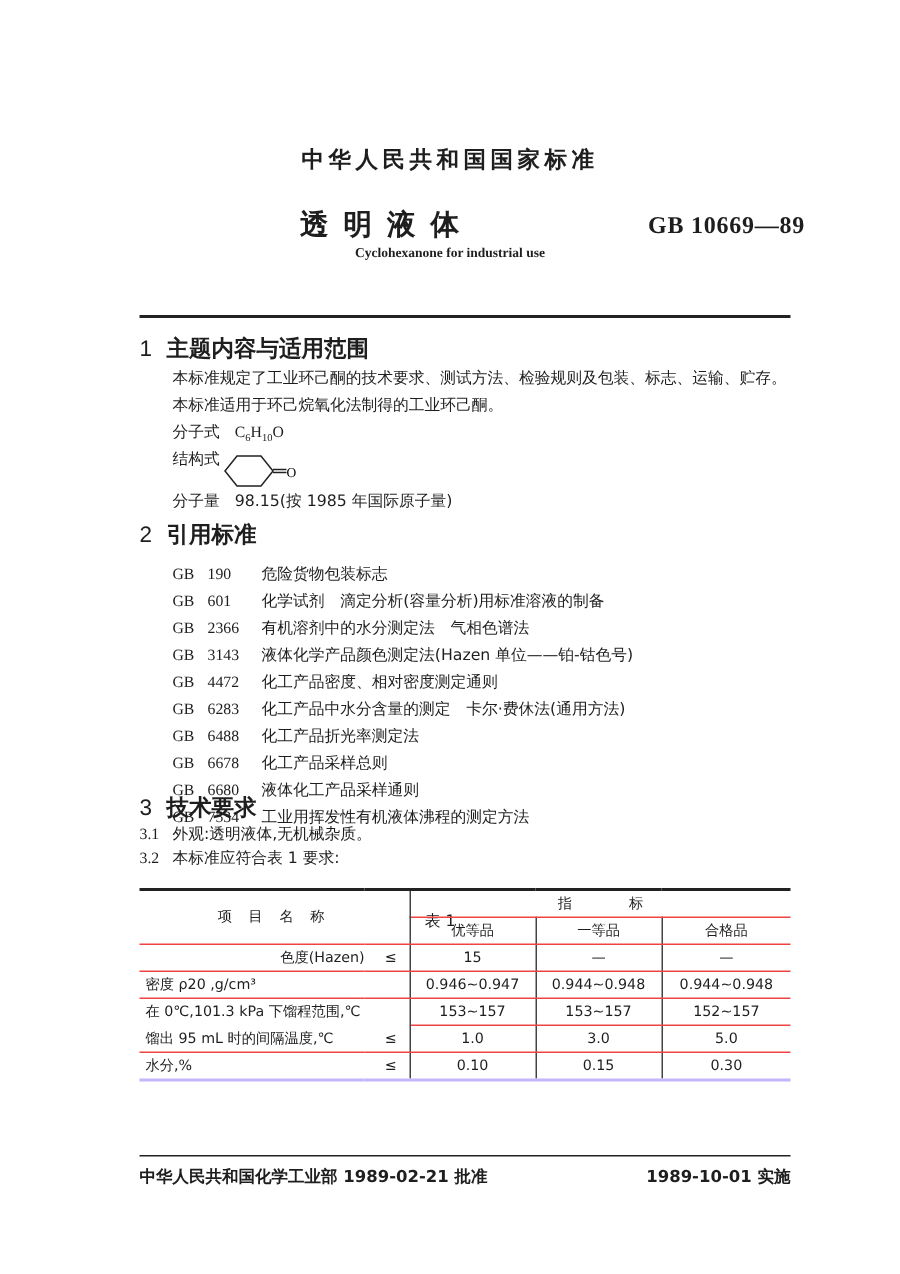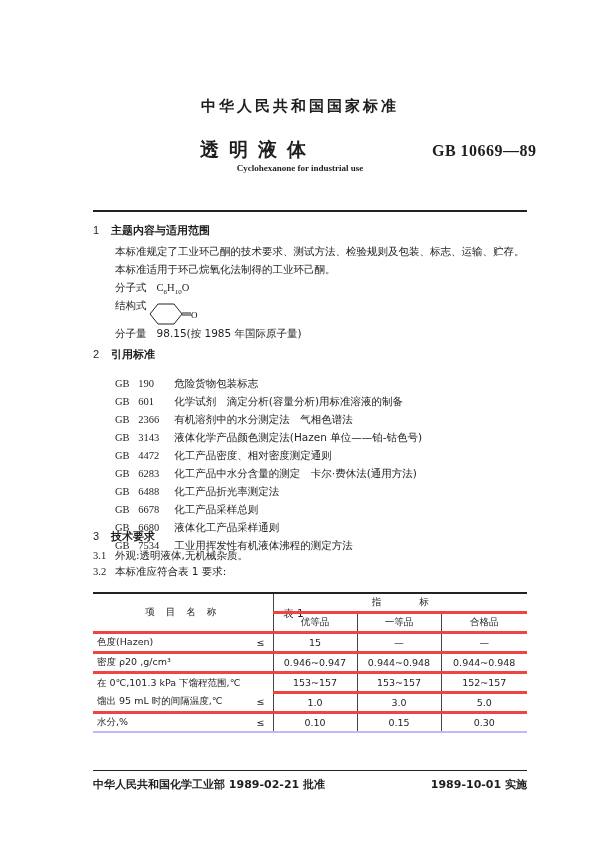--- a/index.html
+++ b/index.html
@@ -6,27 +6,27 @@
   body {
     width:600px; height:849px; background:#ffffff; position:relative; overflow:hidden;
     font-family: "DejaVu Sans", sans-serif; color:#1e1e1e;
   }
   .abs { position:absolute; white-space:nowrap; }
   .national { left:0; width:600px; text-align:center; top:97px; font-size:15px; font-weight:bold; letter-spacing:3px; }
   .title { left:200px; top:137px; font-size:19px; font-weight:bold; letter-spacing:10px; }
   .std-no { left:432px; top:142px; font-size:16px; font-weight:bold; font-family:Liberation Serif, serif; letter-spacing:0.5px; }
   .eng { left:0; width:600px; text-align:center; top:163px; font-size:9px; font-weight:bold; font-family:"Liberation Serif", serif; }
   .hrule { position:absolute; left:93px; width:434px; height:2px; background:#222; }
-  .sec { font-size:11px; font-weight:bold; }
+  .sec { font-size:15px; font-weight:bold; }
   .sec .num { display:inline-block; width:18px; font-weight:normal; font-family:"Liberation Sans", sans-serif; }
   .body { font-size:10.5px; }
   .ref .code { display:inline-block; width:20px; font-family:"Liberation Serif", serif;margin-top:11px; }
   .ref .num { display:inline-block; width:36px; font-family:"Liberation Serif", serif; }
   table.spec { position:absolute; left:93px; top:592px; width:434px; border-collapse:collapse; font-size:9.5px; }
-  table.spec td { padding:0; height:17px; text-align:center; border-bottom:3px solid #ef4444; }
+  table.spec td { padding:0; height:17px; text-align:center; border-bottom:1px solid #ef4444; }
   table.spec tr.top td { border-top:2px solid #222; }
   table.spec td.le { border-right:1px solid #444; text-align:right; padding-right:8px; }
   table.spec td.vsep { border-right:1px solid #444; }
   table.spec tr.last td { border-bottom:2px solid #c4b5fd; }
   .footer { top:777px; font-size:11px; font-weight:bold; }
   sub { font-size:7px; }
 </style>
 </head>
 <body>
 
@@ -96,21 +96,21 @@
       <tr class="top">
     <td colspan="2" rowspan="2" style="border-right:1px solid #444; letter-spacing:4px;">项 目 名 称</td>
     <td colspan="3">指　　　　标</td>
   </tr>
   <tr>
     <td class="vsep">优等品</td>
     <td class="vsep">一等品</td>
     <td>合格品</td>
   </tr>
   <tr>
-    <td style="text-align:left;padding-left:4px;">色度(Hazen)</td>
+    <td style="text-align:right;padding-left:4px;">色度(Hazen)</td>
     <td class="le">≤</td>
     <td class="vsep">15</td>
     <td class="vsep">—</td>
     <td>—</td>
   </tr>
   <tr>
     <td style="text-align:left;padding-left:4px;">密度 ρ20 ,g/cm³</td>
     <td class="le"></td>
     <td class="vsep">0.946~0.947</td>
     <td class="vsep">0.944~0.948</td>

